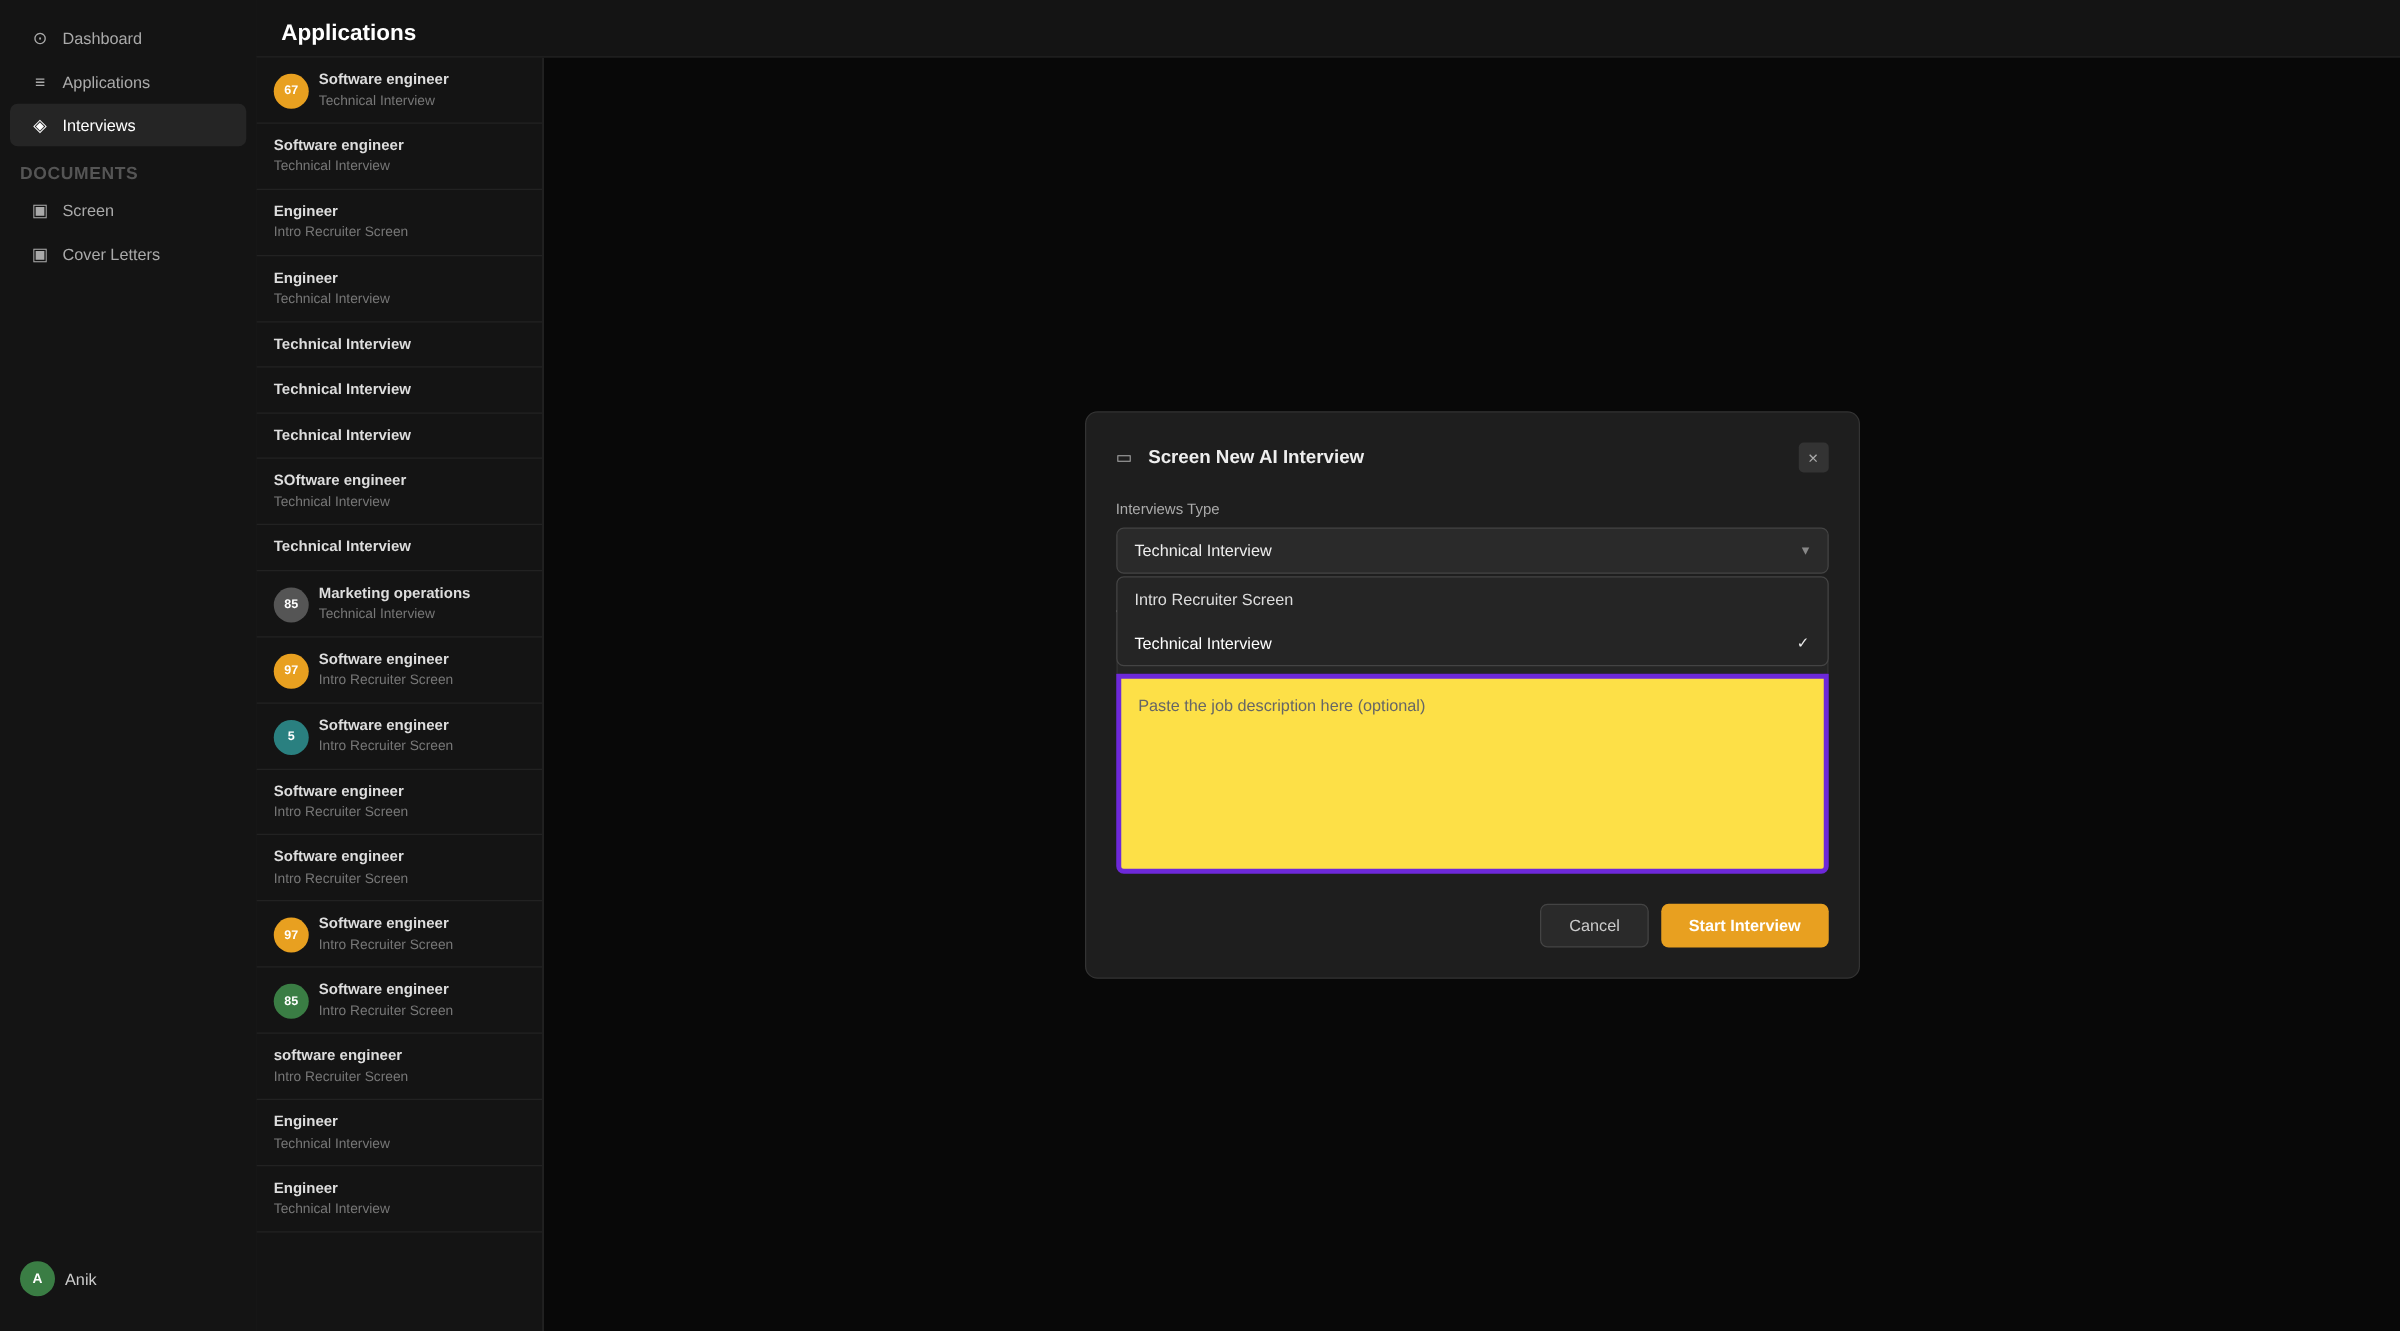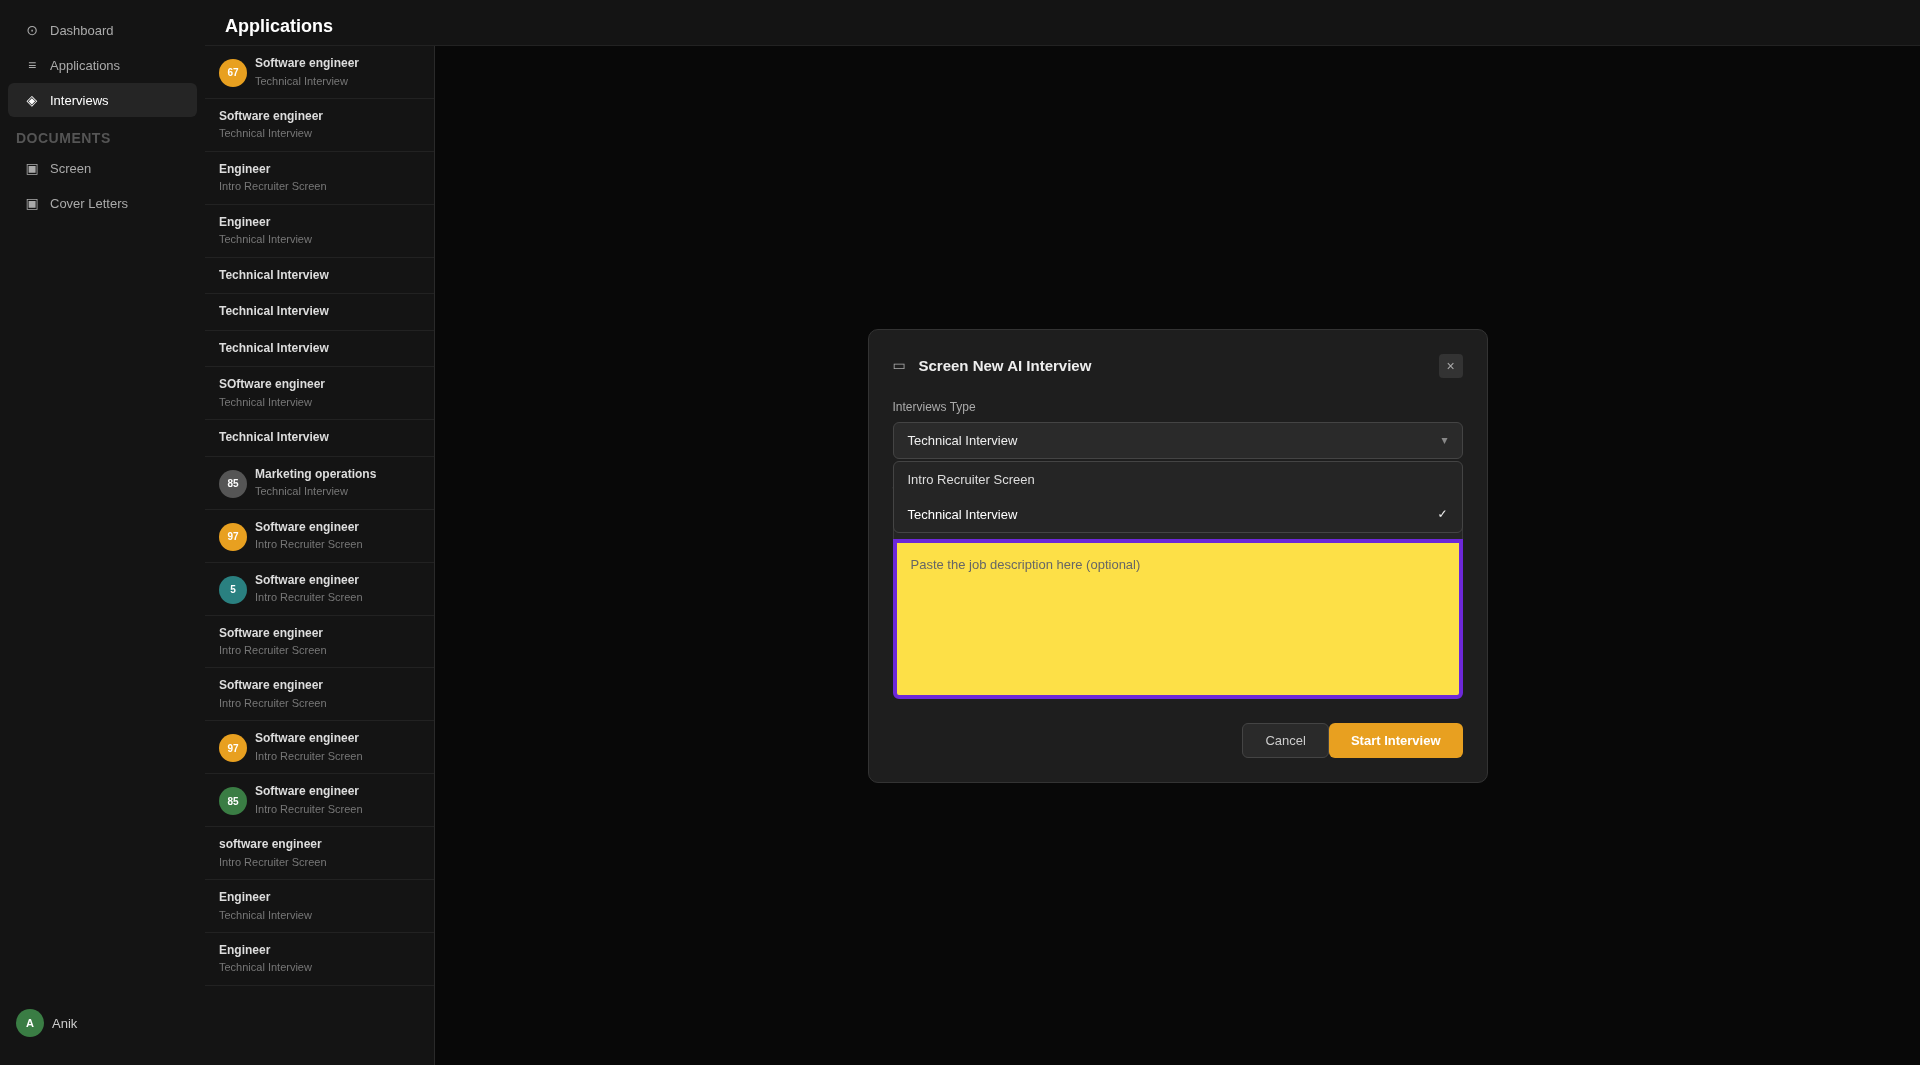--- a/index.html
+++ b/index.html
@@ -324,20 +324,21 @@
       min-height: 160px;
       padding: 14px;
       color: #666;
       font-size: 13px;
     }
 
     
     .modal-footer {
       display: flex;
       justify-content: flex-end;
+      gap: 10px;
       margin-top: 24px;
     }
     .btn-cancel {
       background: #2a2a2a;
       border: 1px solid #444;
       color: #ccc;
       padding: 9px 22px;
       border-radius: 6px;
       cursor: pointer;
       font-size: 13px;

